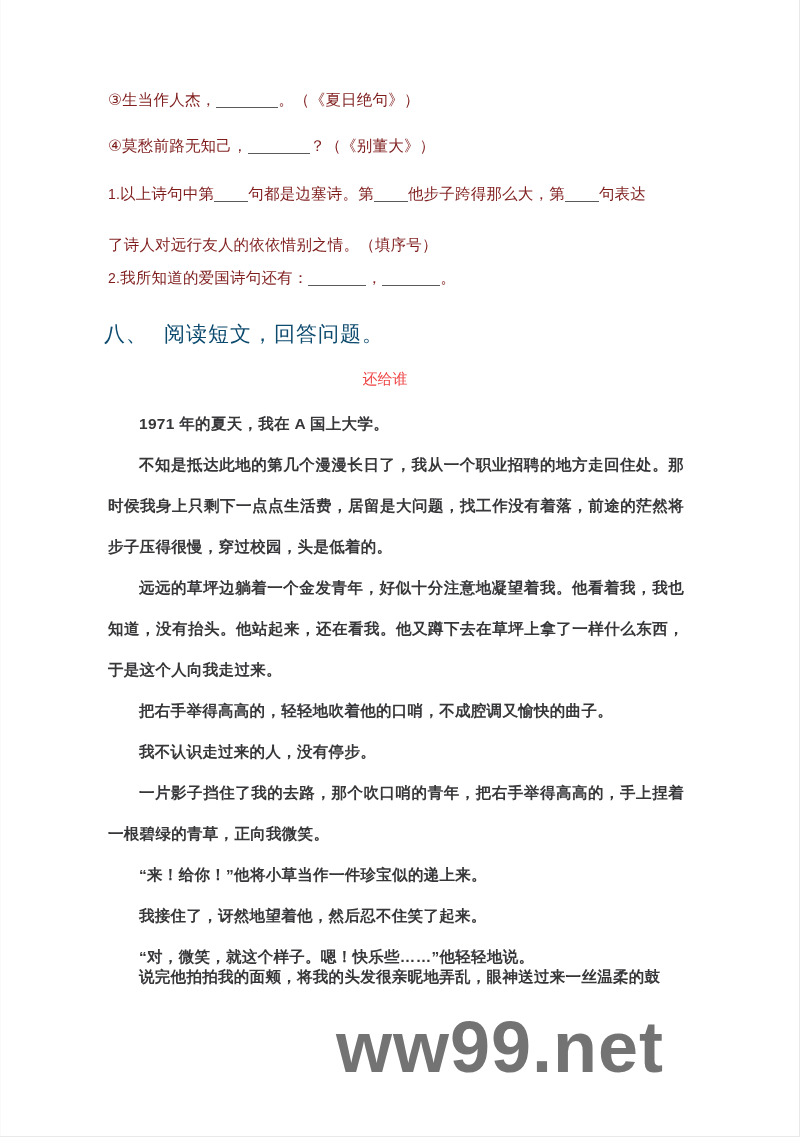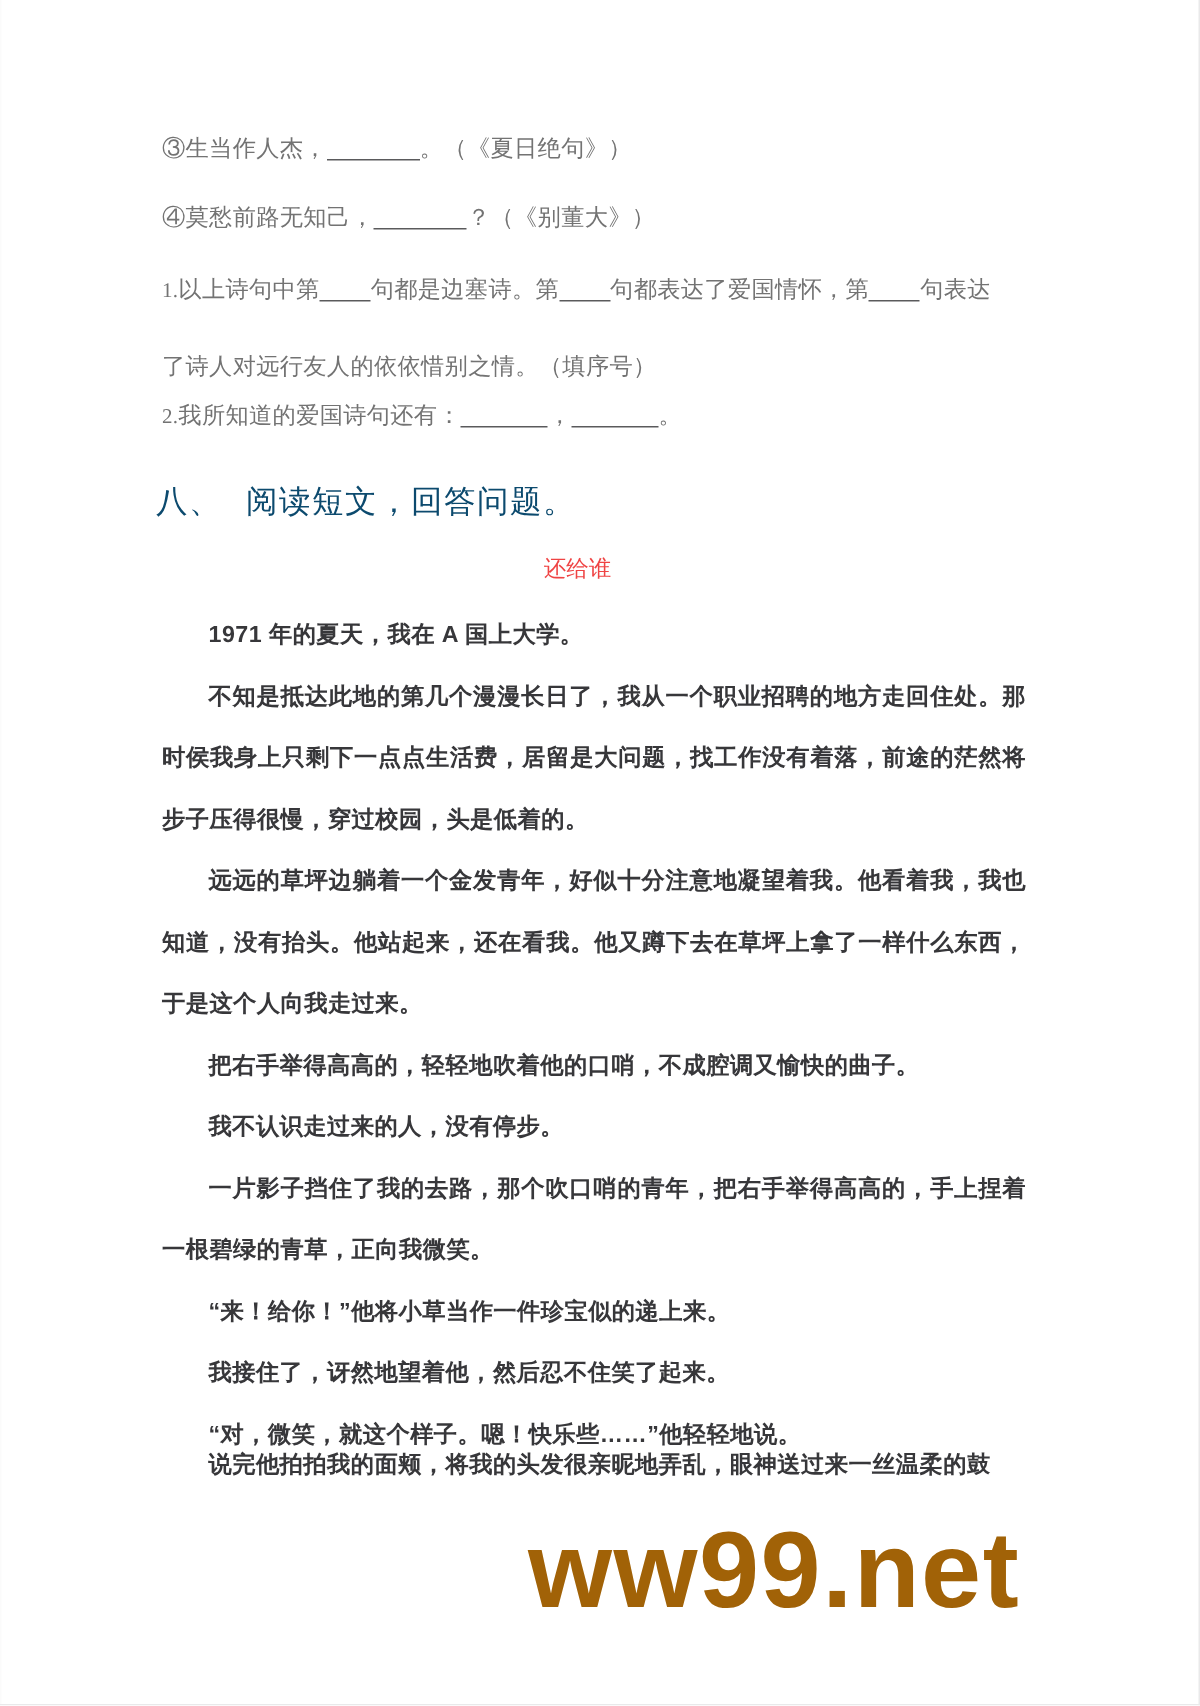--- a/index.html
+++ b/index.html
@@ -24,26 +24,26 @@
     content: "";
     position: absolute;
     left: 0; top: 0;
     width: 1px; height: 100%;
     background: #fbfbfb;
   }
 
   
   .watermark {
     position: absolute;
-    left: 352px;
+    left: 336px;
     top: 1006px;
     font-size: 72px;
     font-weight: bold;
     letter-spacing: 1px;
-    color: #a16207;
+    color: #737373;
     white-space: nowrap;
     user-select: none;
     z-index: 0;
     font-family: "Liberation Sans", "DejaVu Sans", sans-serif;
   }
 
   .content {
     position: relative;
     z-index: 2;
     padding: 0;
@@ -54,22 +54,21 @@
     position: absolute;
     color: #3b3b3d;
     font-size: 15.5px;
     line-height: 1.5;
     white-space: nowrap;
     letter-spacing: 0.2px;
   }
   .q-line {
     left: 108px;
     font-size: 15.5px;
-    color: #737373;
-    font-family: Liberation Serif, serif;
+    color: #7f1d1d;
   }
   .blank {
     display: inline-block;
     border-bottom: 1px solid #5a5a5c;
     vertical-align: -3px;
   }
   .b-lg { width: 62px; }
   .b-md { width: 58px; }
   .b-sm { width: 34px; }
 
@@ -123,21 +122,21 @@
 
     <div class="tline q-line" style="top:88px;">
       <span>③</span><span>生当作人杰，</span><span class="blank b-lg"></span><span>。（《夏日绝句》）</span>
     </div>
 
     <div class="tline q-line" style="top:134px;">
       <span>④</span><span>莫愁前路无知己，</span><span class="blank b-lg"></span><span>？（《别董大》）</span>
     </div>
 
     <div class="tline q-line" style="top:182px;">
-      <span class="smallnum">1.</span><span>以上诗句中第</span><span class="blank b-sm"></span><span>句都是边塞诗。第</span><span class="blank b-sm"></span><span>句都表达了爱国情怀，第</span><span class="blank b-sm"></span><span>句表达</span>
+      <span class="smallnum">1.</span><span>以上诗句中第</span><span class="blank b-sm"></span><span>句都是边塞诗。第</span><span class="blank b-sm"></span><span>他步子跨得那么大，第</span><span class="blank b-sm"></span><span>句表达</span>
     </div>
     <div class="tline q-line" style="top:233px;">了诗人对远行友人的依依惜别之情。（填序号）</div>
 
     <div class="tline q-line" style="top:266px;">
       <span class="smallnum">2.</span><span>我所知道的爱国诗句还有：</span><span class="blank b-md"></span><span>，</span><span class="blank b-md"></span><span>。</span>
     </div>
 
     <div class="section-heading">
       <span class="num">八、</span><span>阅读短文，回答问题。</span>
     </div>

